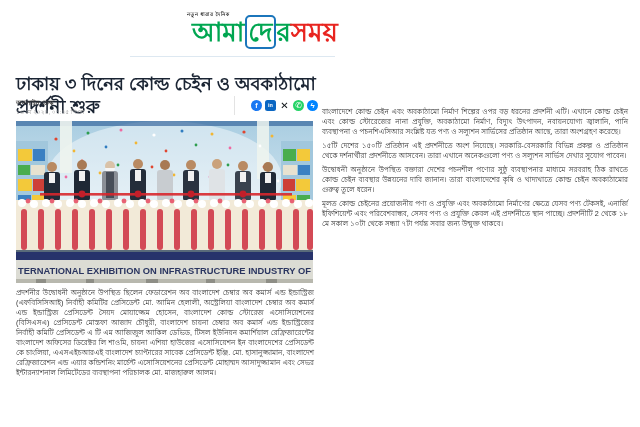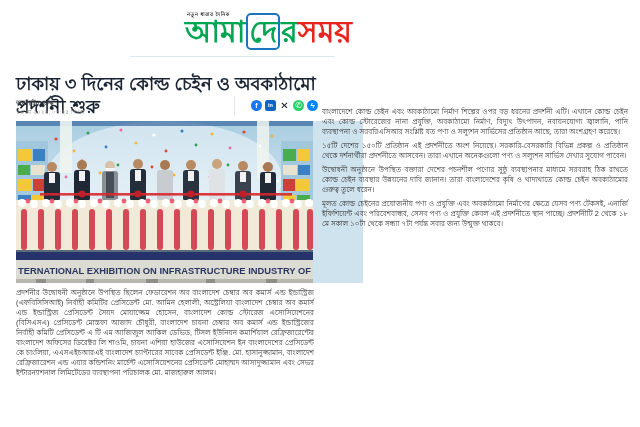--- a/index.html
+++ b/index.html
@@ -2,21 +2,21 @@
 <html><head>
 <meta charset="utf-8">
 <style>
   html,body{margin:0;padding:0;}
   body{width:640px;height:427px;position:relative;background:#ffffff;overflow:hidden;
        font-family:"Liberation Sans","DejaVu Sans",sans-serif;}
   .abs{position:absolute;}
 
   
   .tagline{left:187px;top:11px;font-size:5px;color:#1c1c1c;letter-spacing:.6px;font-weight:bold;}
-  .logo{left:185px;top:14px;font-size:30px;font-weight:bold;line-height:36px;white-space:nowrap;}
+  .logo{left:192px;top:14px;font-size:26px;font-weight:bold;line-height:36px;white-space:nowrap;}
   .logo .green{color:#00a651;}
   .logo .red{color:#e8241f;}
   .logo .boxed{color:#00a651;border:2px solid #1b75bb;border-radius:5px;padding:0 1px;margin:0 1px;}
   .header-divider{left:130px;top:56px;width:205px;height:1px;background:#dde8f1;}
 
   
   .headline{left:16px;top:73px;width:300px;font-size:18px;font-weight:bold;color:#1a2433;line-height:1.25;}
   .byline{left:16px;top:98px;font-size:6.5px;font-weight:bold;color:#3c3c3c;}
   .date{left:16px;top:107px;font-size:6px;color:#9b9b9b;}
   .byline-divider{left:234px;top:96px;width:1px;height:19px;background:#e3e3e3;}
@@ -25,21 +25,21 @@
   .share{left:251px;top:100px;display:flex;gap:3px;align-items:center;}
   .icon{width:11px;height:11px;border-radius:50%;color:#fff;font-size:7px;line-height:11px;
         text-align:center;font-weight:bold;cursor:pointer;}
   .icon.fb{background:#1877f2;}
   .icon.li{background:#0a66c2;border-radius:2.5px;font-size:5.5px;}
   .icon.xx{background:transparent;color:#0f1419;font-size:10px;font-weight:bold;}
   .icon.wa{background:#25d366;font-size:8px;}
   .icon.ms{background:#0084ff;font-size:8px;}
 
   
-  .photo{left:16px;top:121px;width:347px;height:162px;overflow:hidden;background:#cfe3ee;}
+  .photo{left:16px;top:121px;width:297px;height:162px;overflow:hidden;background:#cfe3ee;}
 
   
   .col{font-size:7.2px;line-height:10px;color:#2e2e2e;text-align:justify;}
   .col p{margin:0 0 4px 0;}
   .left-col{left:16px;top:288px;width:298px;}
   .right-col{left:322px;top:107px;width:306px;}
 </style>
 </head>
 <body>
 
@@ -270,17 +270,17 @@
         <rect x="250" y="158" width="11" height="4"></rect>
     </g>
   </svg>
 </div>
 
 <div class="abs col left-col">
   <p>প্রদর্শনীর উদ্বোধনী অনুষ্ঠানে উপস্থিত ছিলেন ফেডারেশন অব বাংলাদেশ চেম্বার অব কমার্স এন্ড ইন্ডাস্ট্রিজ (এফবিসিসিআই) নির্বাহী কমিটির প্রেসিডেন্ট মো. আমিন হেলালী, অস্ট্রেলিয়া বাংলাদেশ চেম্বার অব কমার্স এন্ড ইন্ডাস্ট্রিজ প্রেসিডেন্ট সৈয়দ মোয়াজ্জেম হোসেন, বাংলাদেশ কোল্ড স্টোরেজ এসোসিয়েশনের (বিসিএসএ) প্রেসিডেন্ট মোস্তফা আজাদ চৌধুরী, বাংলাদেশ চায়না চেম্বার অব কমার্স এন্ড ইন্ডাস্ট্রিজের নির্বাহী কমিটি প্রেসিডেন্ট এ টি এম আজিজুল আকিল ডেভিড, টিসল ইউনিয়ন কমার্শিয়াল রেফ্রিজারেন্টের বাংলাদেশ অফিসের ডিরেক্টর লি শাওমি, চায়না এশিয়া হাউজের এসোসিয়েশন ইন বাংলাদেশের প্রেসিডেন্ট কে চাংলিয়া, এএসএইচআরএই বাংলাদেশ চ্যাপ্টারের সাবেক প্রেসিডেন্ট ইঞ্জি. মো. হাসানুজ্জামান, বাংলাদেশ রেফ্রিজারেশন এন্ড এয়ার কন্ডিশনিং মার্চেন্ট এসোসিয়েশনের প্রেসিডেন্ট মোহাম্মদ আসাদুজ্জামান এবং সেভর ইন্টারন্যাশনাল লিমিটেডের ব্যবস্থাপনা পরিচালক মো. মাজহারুল আলম।</p>
 </div>
 
 <div class="abs col right-col">
-  <p>বাংলাদেশে কোল্ড চেইন এবং অবকাঠামো নির্মাণ শিল্পের ওপর বড় ধরনের প্রদর্শনী এটি। এখানে কোল্ড চেইন এবং কোল্ড স্টোরেজের নানা প্রযুক্তি, অবকাঠামো নির্মাণ, বিদ্যুৎ উৎপাদন, নবায়নযোগ্য জ্বালানি, পানি ব্যবস্থাপনা ও সরবরিএসিআর সংশ্লিষ্ট যত পণ্য ও সল্যুশন সার্ভিসের প্রতিষ্ঠান আছে, তারা অংশগ্রহণ করেছে।</p>
+  <p>বাংলাদেশে কোল্ড চেইন এবং অবকাঠামো নির্মাণ শিল্পের ওপর বড় ধরনের প্রদর্শনী এটি। এখানে কোল্ড চেইন এবং কোল্ড স্টোরেজের নানা প্রযুক্তি, অবকাঠামো নির্মাণ, বিদ্যুৎ উৎপাদন, নবায়নযোগ্য জ্বালানি, পানি ব্যবস্থাপনা ও পচনশিএসিআর সংশ্লিষ্ট যত পণ্য ও সল্যুশন সার্ভিসের প্রতিষ্ঠান আছে, তারা অংশগ্রহণ করেছে।</p>
   <p>১৫টি দেশের ১৫০টি প্রতিষ্ঠান এই প্রদর্শনীতে অংশ নিয়েছে। সরকারি-বেসরকারি বিভিন্ন প্রকল্প ও প্রতিষ্ঠান থেকে দর্শনার্থীরা প্রদর্শনীতে আসবেন। তারা এখানে অনেকগুলো পণ্য ও সল্যুশন সার্ভিস দেখার সুযোগ পাবেন।</p>
   <p>উদ্বোধনী অনুষ্ঠানে উপস্থিত বক্তারা দেশের পচনশীল পণ্যের সুষ্ঠু ব্যবস্থাপনার মাধ্যমে সরবরাহ ঠিক রাখতে কোল্ড চেইন ব্যবস্থার উন্নয়নের দাবি জানান। তারা বাংলাদেশের কৃষি ও খাদ্যখাতে কোল্ড চেইন অবকাঠামোর গুরুত্ব তুলে ধরেন।</p>
   <p>মূলত কোল্ড চেইনের প্রয়োজনীয় পণ্য ও প্রযুক্তি এবং অবকাঠামো নির্মাণের ক্ষেত্রে যেসব পণ্য টেকসই, এনার্জি ইফিশিয়েন্ট এবং পরিবেশবান্ধব, সেসব পণ্য ও প্রযুক্তি কেবল এই প্রদর্শনীতে স্থান পাচ্ছে। প্রদর্শনীটি 2 থেকে ১৮ মে সকাল ১০টা থেকে সন্ধ্যা ৭টা পর্যন্ত সবার জন্য উন্মুক্ত থাকবে।</p>
 </div>
 
 </body></html>

